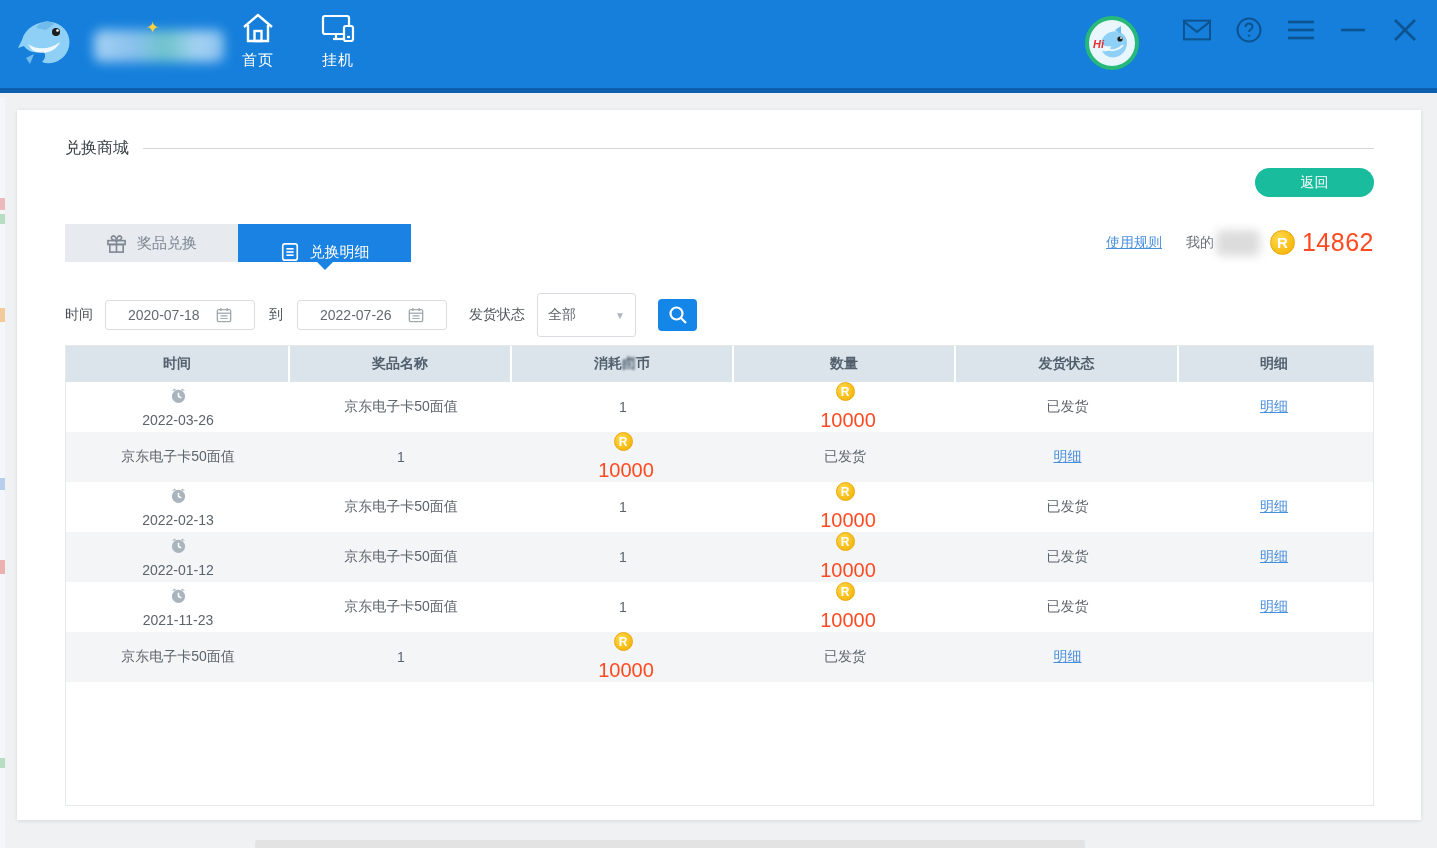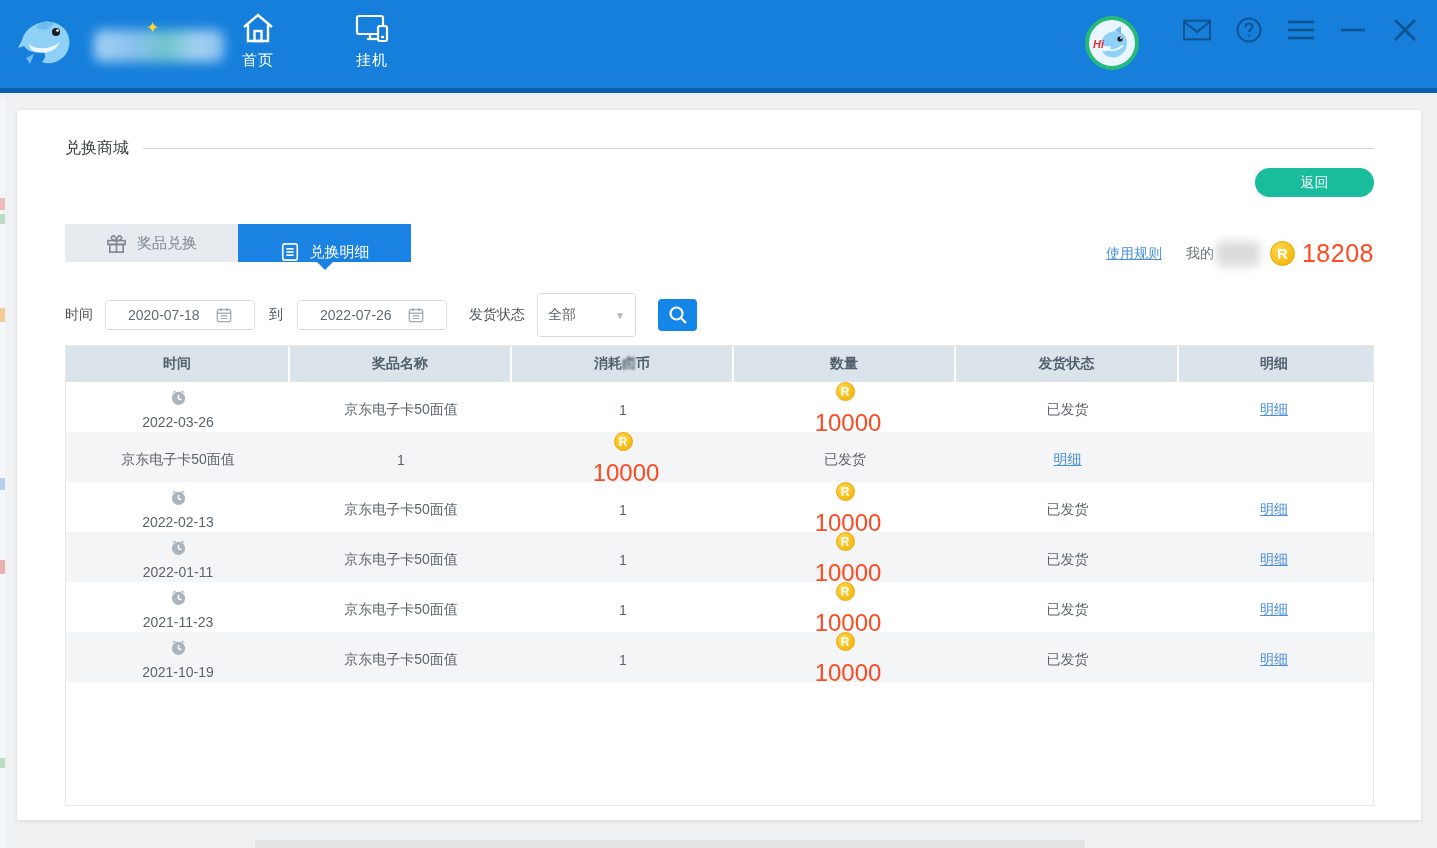--- a/index.html
+++ b/index.html
@@ -8,21 +8,21 @@
 
   
   .titlebar { position:absolute; left:0; top:0; width:1437px; height:93px;
     background:#157fdb; border-bottom:5px solid #0d5fae; display:flex; align-items:center; }
   .logo-area { position:absolute; left:16px; top:12px; width:230px; height:66px; }
   .logo-dolphin { position:absolute; left:0; top:2px; }
   .app-name-blob { position:absolute; left:78px; top:18px; width:130px; height:32px; border-radius:8px;
     background:linear-gradient(90deg,#bfe0f7 0%,#9fcdf2 30%,#7fd0c9 55%,#bfe0f7 80%,#9fcdf2 100%);
     filter:blur(6px); opacity:.85; }
   .sparkle { position:absolute; left:130px; top:6px; color:#ffd23e; font-size:16px; filter:blur(.4px); }
-  .nav { position:absolute; left:218px; top:10px; display:flex; gap:34px; }
+  .nav { position:absolute; left:218px; top:10px; display:flex; }
   .nav-item { width:80px; display:flex; flex-direction:column; align-items:center; color:#fff; cursor:pointer; }
   .nav-item svg { width:36px; height:36px; }
   .nav-label { font-size:15px; margin-top:5px; letter-spacing:1px; }
   .titlebar-right { position:absolute; right:18px; top:0; height:93px; display:flex; align-items:flex-start; }
   .avatar { width:54px; height:54px; margin-top:16px; margin-right:44px; border-radius:50%;
     border:4px solid #27b979; background:#eaf6fd; position:relative; overflow:hidden; }
   .avatar .hi { position:absolute; left:4px; top:18px; color:#e53030; font-size:11px; font-weight:bold; font-style:italic; }
   .tb-icons { display:flex; align-items:center; gap:24px; margin-top:16px; }
   .tb-icon { width:28px; height:28px; display:flex; align-items:center; justify-content:center; cursor:pointer; }
   .tb-icon svg { stroke:#0d538f; }
@@ -42,21 +42,21 @@
     background:#19bc9c; color:#fff; font-size:14px; cursor:pointer; font-family:Liberation Sans, sans-serif; }
 
   .tabs { position:absolute; left:48px; top:114px; display:flex; }
   .tab { width:173px; height:38px; display:flex; align-items:center; justify-content:center; gap:10px;
     font-size:15px; cursor:pointer; position:relative; }
   .tab.inactive { background:#e7ebef; color:#7b8590; }
   .tab.active { background:#1a82e2; color:#fff;align-items:flex-end; }
   .tab.active .arrow { position:absolute; bottom:-8px; left:50%; margin-left:-8px; width:0; height:0;
     border-left:8px solid transparent; border-right:8px solid transparent; border-top:8px solid #1a82e2; }
 
-  .coin-info { position:absolute; right:47px; top:118px; display:flex; align-items:center;margin-top:11px; }
+  .coin-info { position:absolute; right:47px; top:118px; display:flex; align-items:center; }
   .rules-link { font-size:14px; color:#4a8fdc; text-decoration:underline; cursor:pointer; }
   .my-label { font-size:14px; color:#6a7076; margin-left:24px; }
   .my-blob { width:44px; height:26px; margin-left:2px; border-radius:6px; background:#dcdcdc; filter:blur(5px); }
   .coin { border-radius:50%; background:radial-gradient(circle at 35% 32%,#ffd94d,#f6b80e 75%);
     color:#fff; font-weight:bold; display:flex; align-items:center; justify-content:center;
     border:1px solid #eaa806; }
   .coin.big { width:25px; height:25px; font-size:15px; margin-left:10px; }
   .coin.small { width:19px; height:19px; font-size:12px; }
   .balance { font-size:25px; color:#ff4a21; margin-left:7px; font-weight:500; letter-spacing:.5px; }
 
@@ -76,21 +76,21 @@
 
   
   .table { position:absolute; left:48px; top:235px; width:1309px; height:461px; border:1px solid #e6e9ec; background:#fff; }
   .thead { display:grid; grid-template-columns:224px 222px 222px 222px 223px 190px; height:36px; background:#dce4eb; }
   .th { display:flex; align-items:center; justify-content:center; font-size:14px; font-weight:bold; color:#52606e;
     border-right:2px solid #fff; }
   .th:last-child { border-right:none; }
   .trow { display:grid; grid-template-columns:224px 222px 222px 222px 223px 190px; height:50px; }
   .trow:nth-child(even) { background:#f4f5f7; }
   .td { display:flex; align-items:center; justify-content:center; font-size:14px; color:#5c646b; gap:8px;flex-direction:column; }
-  .td .coins-val { font-size:24px; color:#ff4a21; margin-left:6px; }
+  .td .coins-val { font-size:20px; color:#ff4a21; margin-left:6px; }
   .td .detail-link { color:#4a8fdc; text-decoration:underline; cursor:pointer; }
   .blurred-char { filter:blur(1.1px); }
 
   .taskbar-sliver { position:absolute; left:255px; top:742px; width:830px; height:8px; background:#e3e3e3; border-radius:2px 2px 0 0; }
 </style>
 </head>
 <body>
 
 <div class="titlebar">
   <div class="logo-area">
@@ -214,21 +214,21 @@
         <span>兑换明细</span>
         <span class="arrow"></span>
       </div>
     </div>
 
     <div class="coin-info">
       <span class="rules-link">使用规则</span>
       <span class="my-label">我的</span>
       <span class="my-blob"></span>
       <span class="coin big">R</span>
-      <span class="balance">18208</span>
+      <span class="balance">14862</span>
     </div>
 
     <div class="filters">
       <span class="f-label">时间</span>
       <div class="date-input">
         <span class="val">2020-07-18</span>
         <svg width="16" height="16" viewBox="0 0 18 18" fill="none" stroke="#a0a8b0" stroke-width="1.5">
           <rect x="1.5" y="3" width="15" height="13.5" rx="1.5"></rect>
             <path d="M1.5 7 H16.5"></path>
             <path d="M5.5 1 V4.5"></path>
@@ -325,21 +325,21 @@
     </div>
   </div>
 
   <div class="trow">
     <div class="td">
       <svg width="17" height="17" viewBox="0 0 18 18">
         <path d="M2 4 L5 1.5 L6.5 3.5 Z M16 4 L13 1.5 L11.5 3.5 Z" fill="#aab4bd"></path>
         <circle cx="9" cy="10" r="7" fill="#aab4bd"></circle>
         <path d="M9 6 V10 L12 11.5" stroke="#ffffff" stroke-width="1.6" fill="none"></path>
       </svg>
-      <span class="v-date">2022-01-11</span>
+      <span class="v-date">2022-01-12</span>
     </div>
     <div class="td v-prize">京东电子卡50面值</div>
     <div class="td v-qty">1</div>
     <div class="td">
       <span class="coin small">R</span>
       <span class="coins-val v-coins">10000</span>
     </div>
     <div class="td v-status">已发货</div>
     <div class="td">
       <span class="detail-link v-detail">明细</span>
@@ -361,28 +361,20 @@
       <span class="coin small">R</span>
       <span class="coins-val v-coins">10000</span>
     </div>
     <div class="td v-status">已发货</div>
     <div class="td">
       <span class="detail-link v-detail">明细</span>
     </div>
   </div>
 
   <div class="trow">
-    <div class="td">
-      <svg width="17" height="17" viewBox="0 0 18 18">
-        <path d="M2 4 L5 1.5 L6.5 3.5 Z M16 4 L13 1.5 L11.5 3.5 Z" fill="#aab4bd"></path>
-        <circle cx="9" cy="10" r="7" fill="#aab4bd"></circle>
-        <path d="M9 6 V10 L12 11.5" stroke="#ffffff" stroke-width="1.6" fill="none"></path>
-      </svg>
-      <span class="v-date">2021-10-19</span>
-    </div>
     <div class="td v-prize">京东电子卡50面值</div>
     <div class="td v-qty">1</div>
     <div class="td">
       <span class="coin small">R</span>
       <span class="coins-val v-coins">10000</span>
     </div>
     <div class="td v-status">已发货</div>
     <div class="td">
       <span class="detail-link v-detail">明细</span>
     </div>

